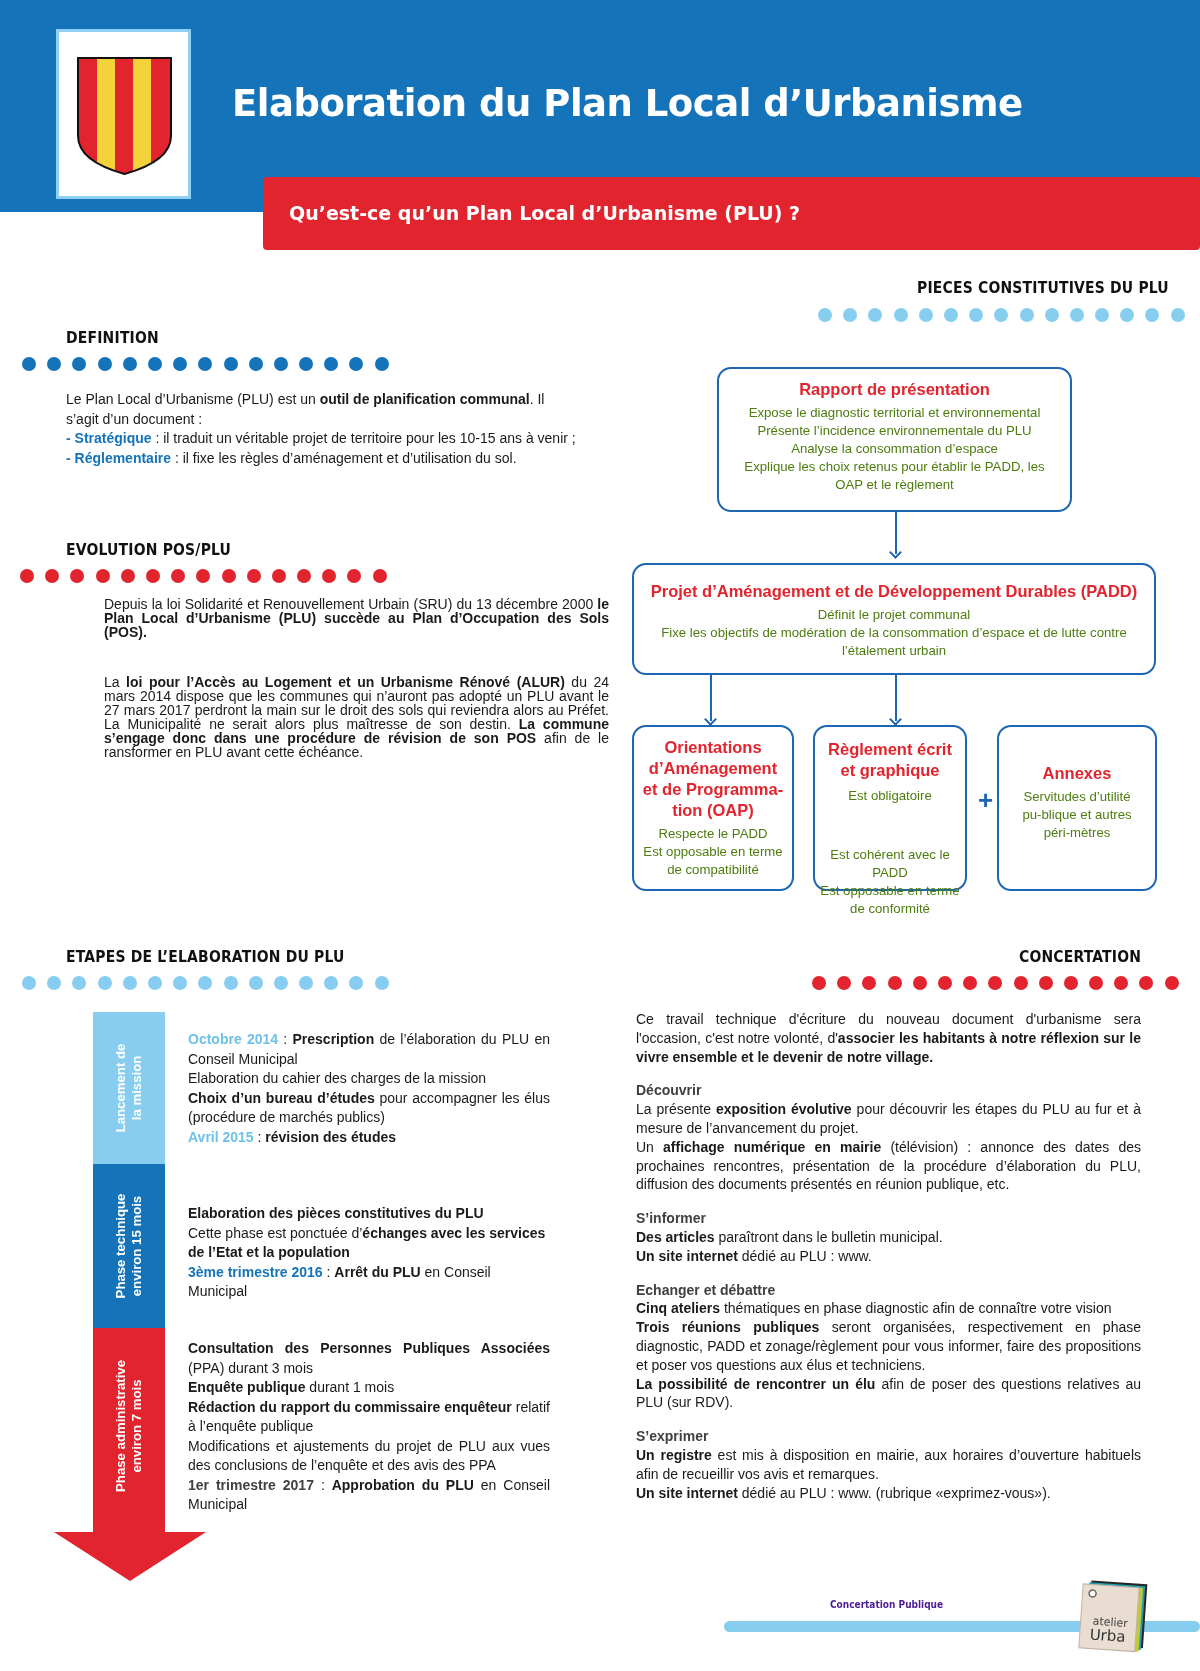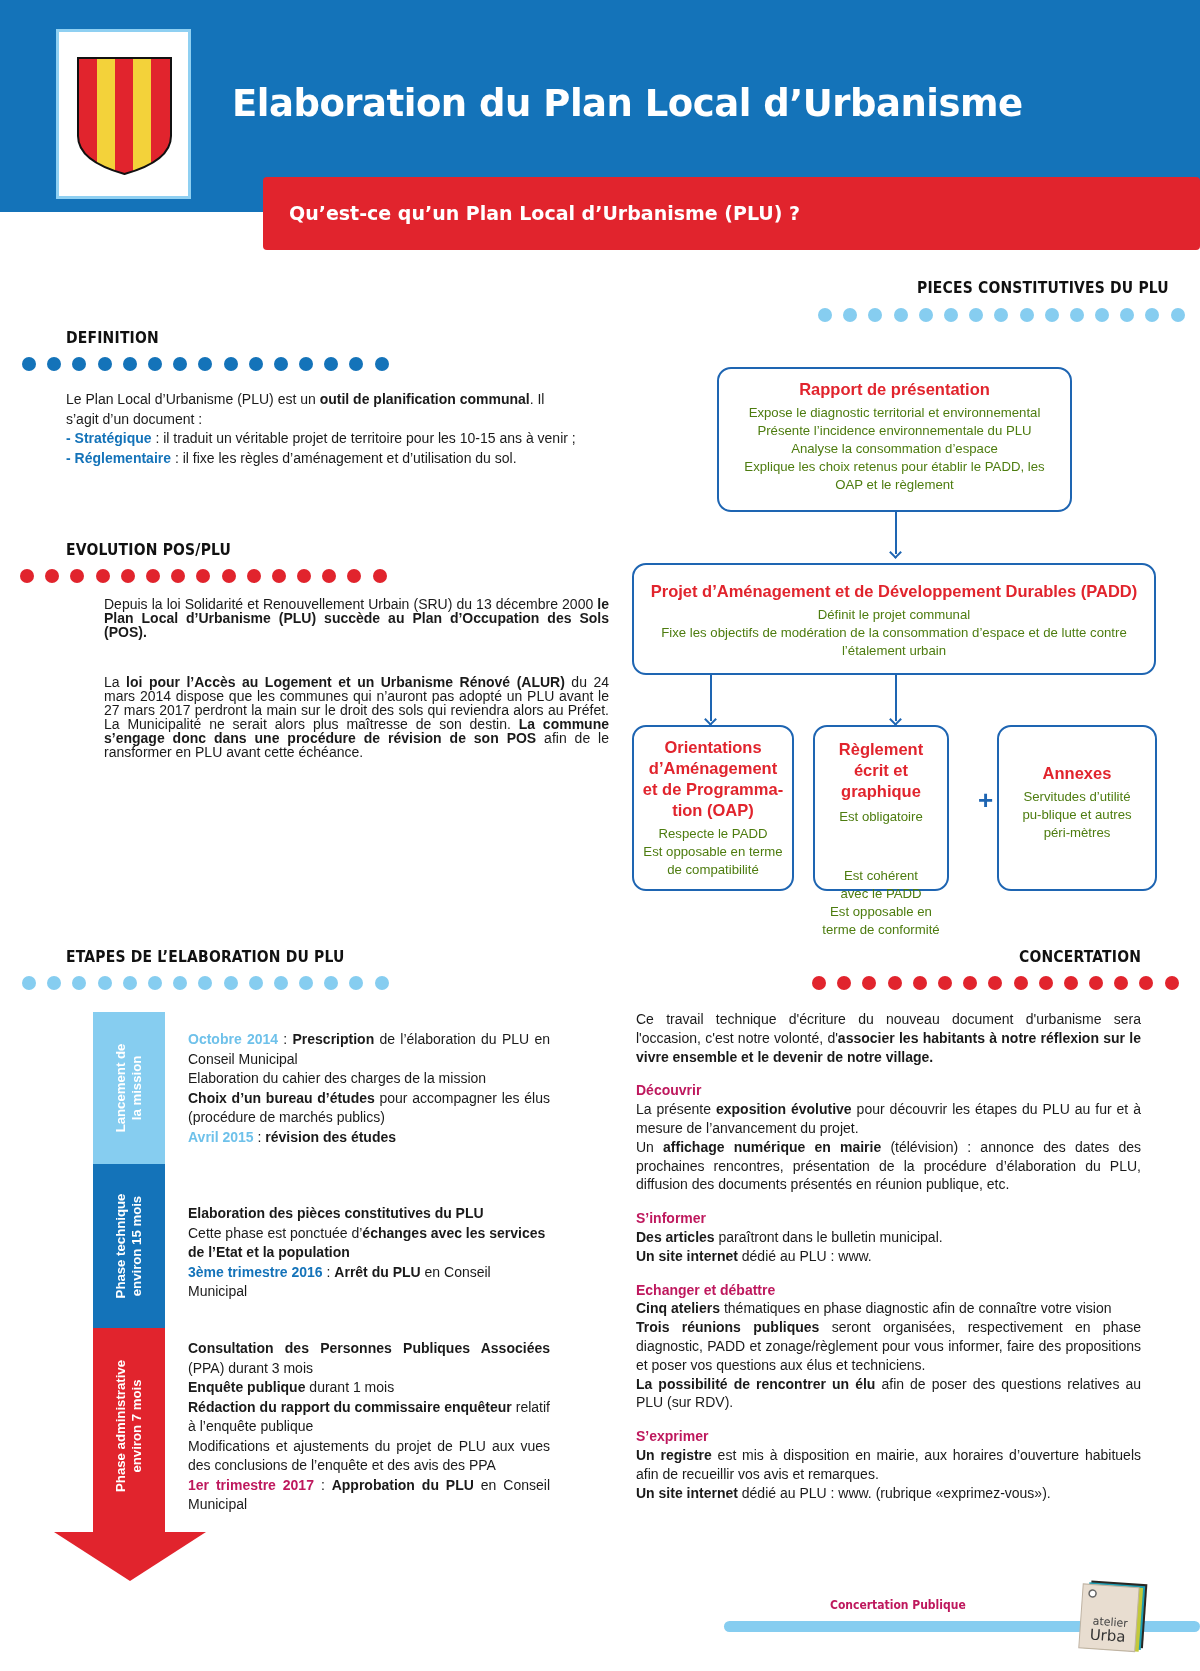--- a/index.html
+++ b/index.html
@@ -16,36 +16,36 @@
   .section-title { position: absolute; font-family: "DejaVu Sans Condensed", "DejaVu Sans", sans-serif; font-weight: bold; font-size: 15.5px; line-height: 20px; letter-spacing: 0.2px; color: #111; }
   .dots { position: absolute; display: flex; gap: 0; }
   .dot { width: 14px; height: 14px; border-radius: 50%; margin-right: 11.2px; }
 
   .text-block { position: absolute; font-size: 14px; line-height: 19.5px; color: #1a1a1a; }
   .text-block p { margin: 0; }
   .justify { text-align: justify; }
   b, .b { font-weight: bold; }
   .blue { color: #1473b9; font-weight: bold; }
   .lightblue { color: #6ec1ea; font-weight: bold; }
-  .red { color: #be185d; font-weight: bold; }
+  .red { color: #404040; font-weight: bold; }
   .gap { height: 19.5px; }
 
   .box { position: absolute; border: 2.4px solid #1e65b2; border-radius: 14px; background: #fff; text-align: center; }
   .box-title { color: #e1242d; font-weight: bold; font-size: 16.5px; line-height: 21px; }
   .box-body { font-size: 13.2px; line-height: 18px; color: #4d7c0f; }
 
   .arrow-line { position: absolute; width: 2px; background: #1e65b2; }
   .arrow-head { position: absolute; width: 9px; height: 9px; border-right: 2px solid #1e65b2; border-bottom: 2px solid #1e65b2; transform: rotate(45deg); }
   .plus { position: absolute; color: #1e65b2; font-weight: bold; font-size: 26px; line-height: 26px; }
 
   .timeline-seg { position: absolute; left: 93px; width: 72px; }
   .vert-label { position: absolute; left: 50%; top: 50%; transform: translate(-50%,-50%) rotate(-90deg); color: #fff; font-weight: bold; font-size: 13.2px; line-height: 16px; text-align: center; white-space: nowrap; }
 
   .footer-line { position: absolute; left: 724px; top: 1621px; width: 476px; height: 11px; background: #86cdf0; border-radius: 6px; }
-  .footer-label { position: absolute; left: 830px; top: 1596px; font-family: "DejaVu Sans Condensed", "DejaVu Sans", sans-serif; font-weight: bold; font-size: 12px; line-height: 18px; color: #be185d; }
+  .footer-label { position: absolute; left: 830px; top: 1596px; font-family: "DejaVu Sans Condensed", "DejaVu Sans", sans-serif; font-weight: bold; font-size: 10px; line-height: 18px; color: #4c1d95; }
   .urba-logo { position: absolute; left: 1077px; top: 1578px; width: 72px; height: 78px; }
 </style>
 </head>
 <body>
 
 <div class="header-band"></div>
 <div class="logo-frame">
   <svg width="97" height="120" viewBox="0 0 97 120">
     <defs>
       <clipPath id="shield">
@@ -157,21 +157,21 @@
 <div class="arrow-line" style="left:895px; top:675px; height:46px;"></div>
 <div class="arrow-head" style="left:891px; top:715px;"></div>
 
 <div class="box" style="left:632px; top:725px; width:162px; height:166px; padding-top:10px;">
   <div class="box-title" style="padding:0 8px;">Orientations d’Aménagement et de Programma-tion (OAP)</div>
   <div class="box-body" style="padding:4px 4px 0;">
     <div>Respecte le PADD</div>
     <div>Est opposable en terme de compatibilité</div>
   </div>
 </div>
-<div class="box" style="left:813px; top:725px; width:136px; height:166px; padding-top:12px;">
+<div class="box" style="left:813px; top:725px; width:154px; height:166px; padding-top:12px;">
   <div class="box-title" style="padding:0 6px;">Règlement écrit et graphique</div>
   <div class="box-body" style="padding:6px 4px 0;">
     <div>Est obligatoire</div>
     <div style="padding:0 10px;margin-top:41px;">Est cohérent avec le PADD</div>
     <div>Est opposable en terme de conformité</div>
   </div>
 </div>
 <div class="plus" style="left:978px; top:787px;">+</div>
 <div class="box" style="left:997px; top:725px; width:160px; height:166px; padding-top:36px;">
   <div class="box-title">Annexes</div>

